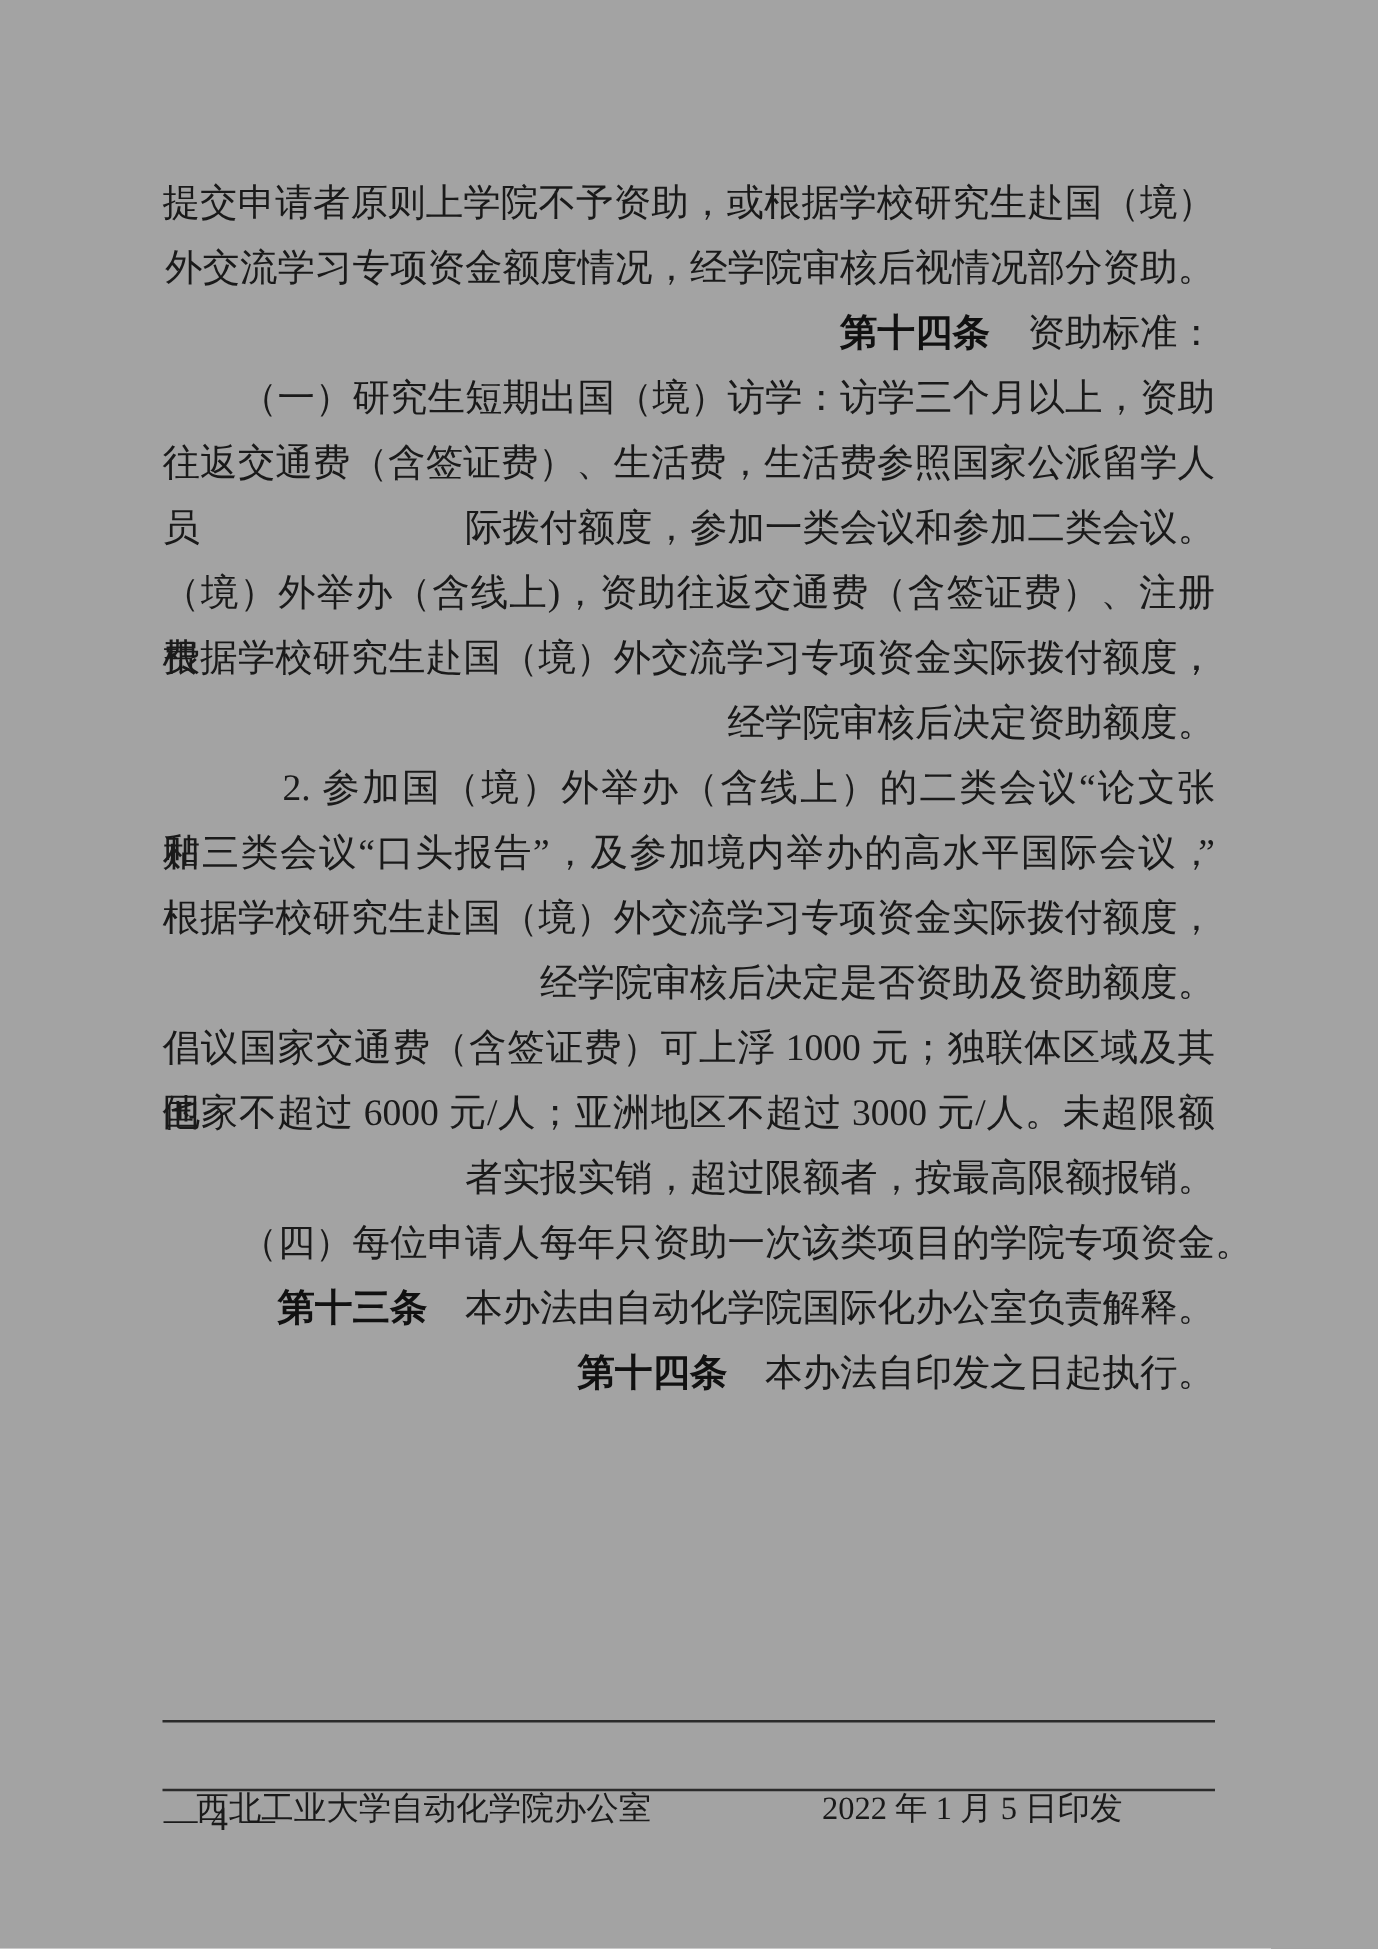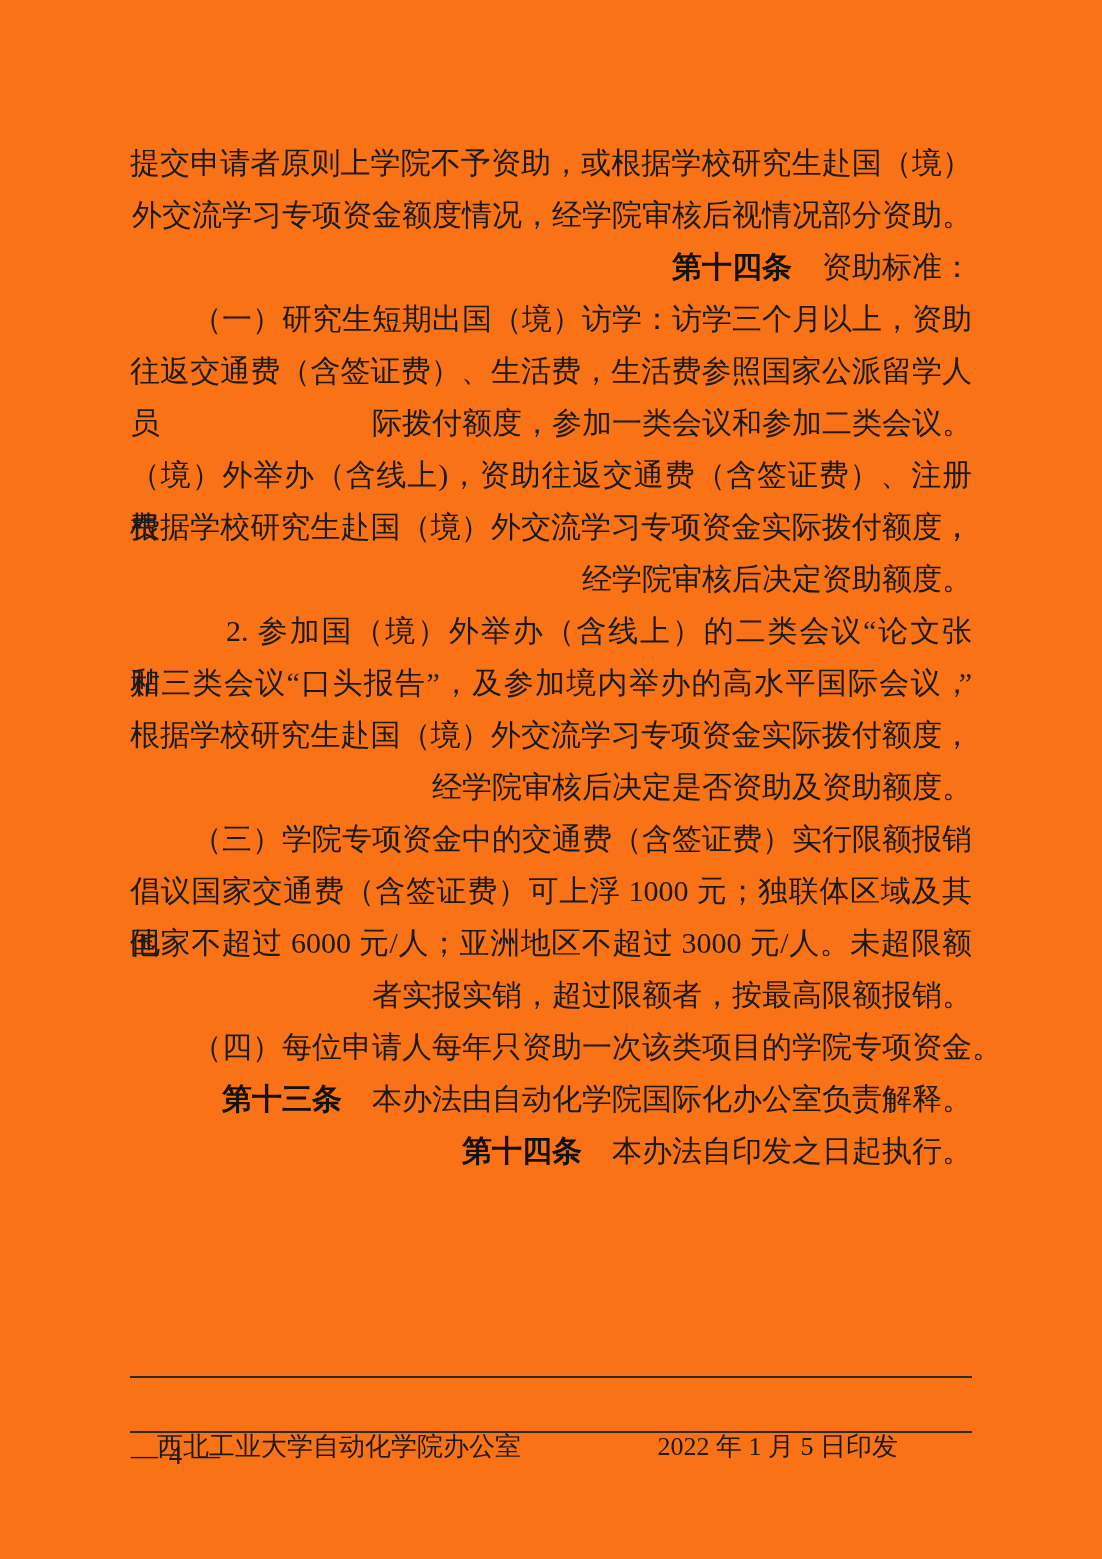--- a/index.html
+++ b/index.html
@@ -4,21 +4,21 @@
 <style>
   html, body {
     margin: 0;
     padding: 0;
     background: #ffffff;
   }
   .page {
     position: relative;
     width: 1102px;
     height: 1559px;
-    background: #f97316;
+    background: #a3a3a3;
     overflow: hidden;
     font-family: "Liberation Serif", "DejaVu Serif", serif;
     color: #1a1a1a;
   }
   .body-text {
     position: absolute;
     left: 130px;
     top: 137px;
     width: 842px;
   }
@@ -90,21 +90,20 @@
     <div class="line justify indent2">（一）研究生短期出国（境）访学：访学三个月以上，资助</div>
     <div class="line justify">往返交通费（含签证费）、生活费，生活费参照国家公派留学人员</div>
     <div class="line left">际拨付额度，参加一类会议和参加二类会议。</div>
     <div class="line justify">（境）外举办（含线上)，资助往返交通费（含签证费）、注册费，</div>
     <div class="line justify">根据学校研究生赴国（境）外交流学习专项资金实际拨付额度，</div>
     <div class="line left">经学院审核后决定资助额度。</div>
     <div class="line justify indent3">2. 参加国（境）外举办（含线上）的二类会议“论文张贴”</div>
     <div class="line justify">和三类会议“口头报告”，及参加境内举办的高水平国际会议，</div>
     <div class="line justify">根据学校研究生赴国（境）外交流学习专项资金实际拨付额度，</div>
     <div class="line left">经学院审核后决定是否资助及资助额度。</div>
-    <div class="line justify indent2">（三）学院专项资金中的交通费（含签证费）实行限额报销</div>
     <div class="line justify">倡议国家交通费（含签证费）可上浮 1000 元；独联体区域及其他</div>
     <div class="line justify">国家不超过 6000 元/人；亚洲地区不超过 3000 元/人。未超限额</div>
     <div class="line left">者实报实销，超过限额者，按最高限额报销。</div>
     <div class="line left indent2">（四）每位申请人每年只资助一次该类项目的学院专项资金。</div>
     <div class="line left indent2"><span class="article-no">第十三条</span><span>　本办法由自动化学院国际化办公室负责解释。</span></div>
     <div class="line left indent2"><span class="article-no">第十四条</span><span>　本办法自印发之日起执行。</span></div>
   </div>
 
   <div class="rule rule-top"></div>
 

